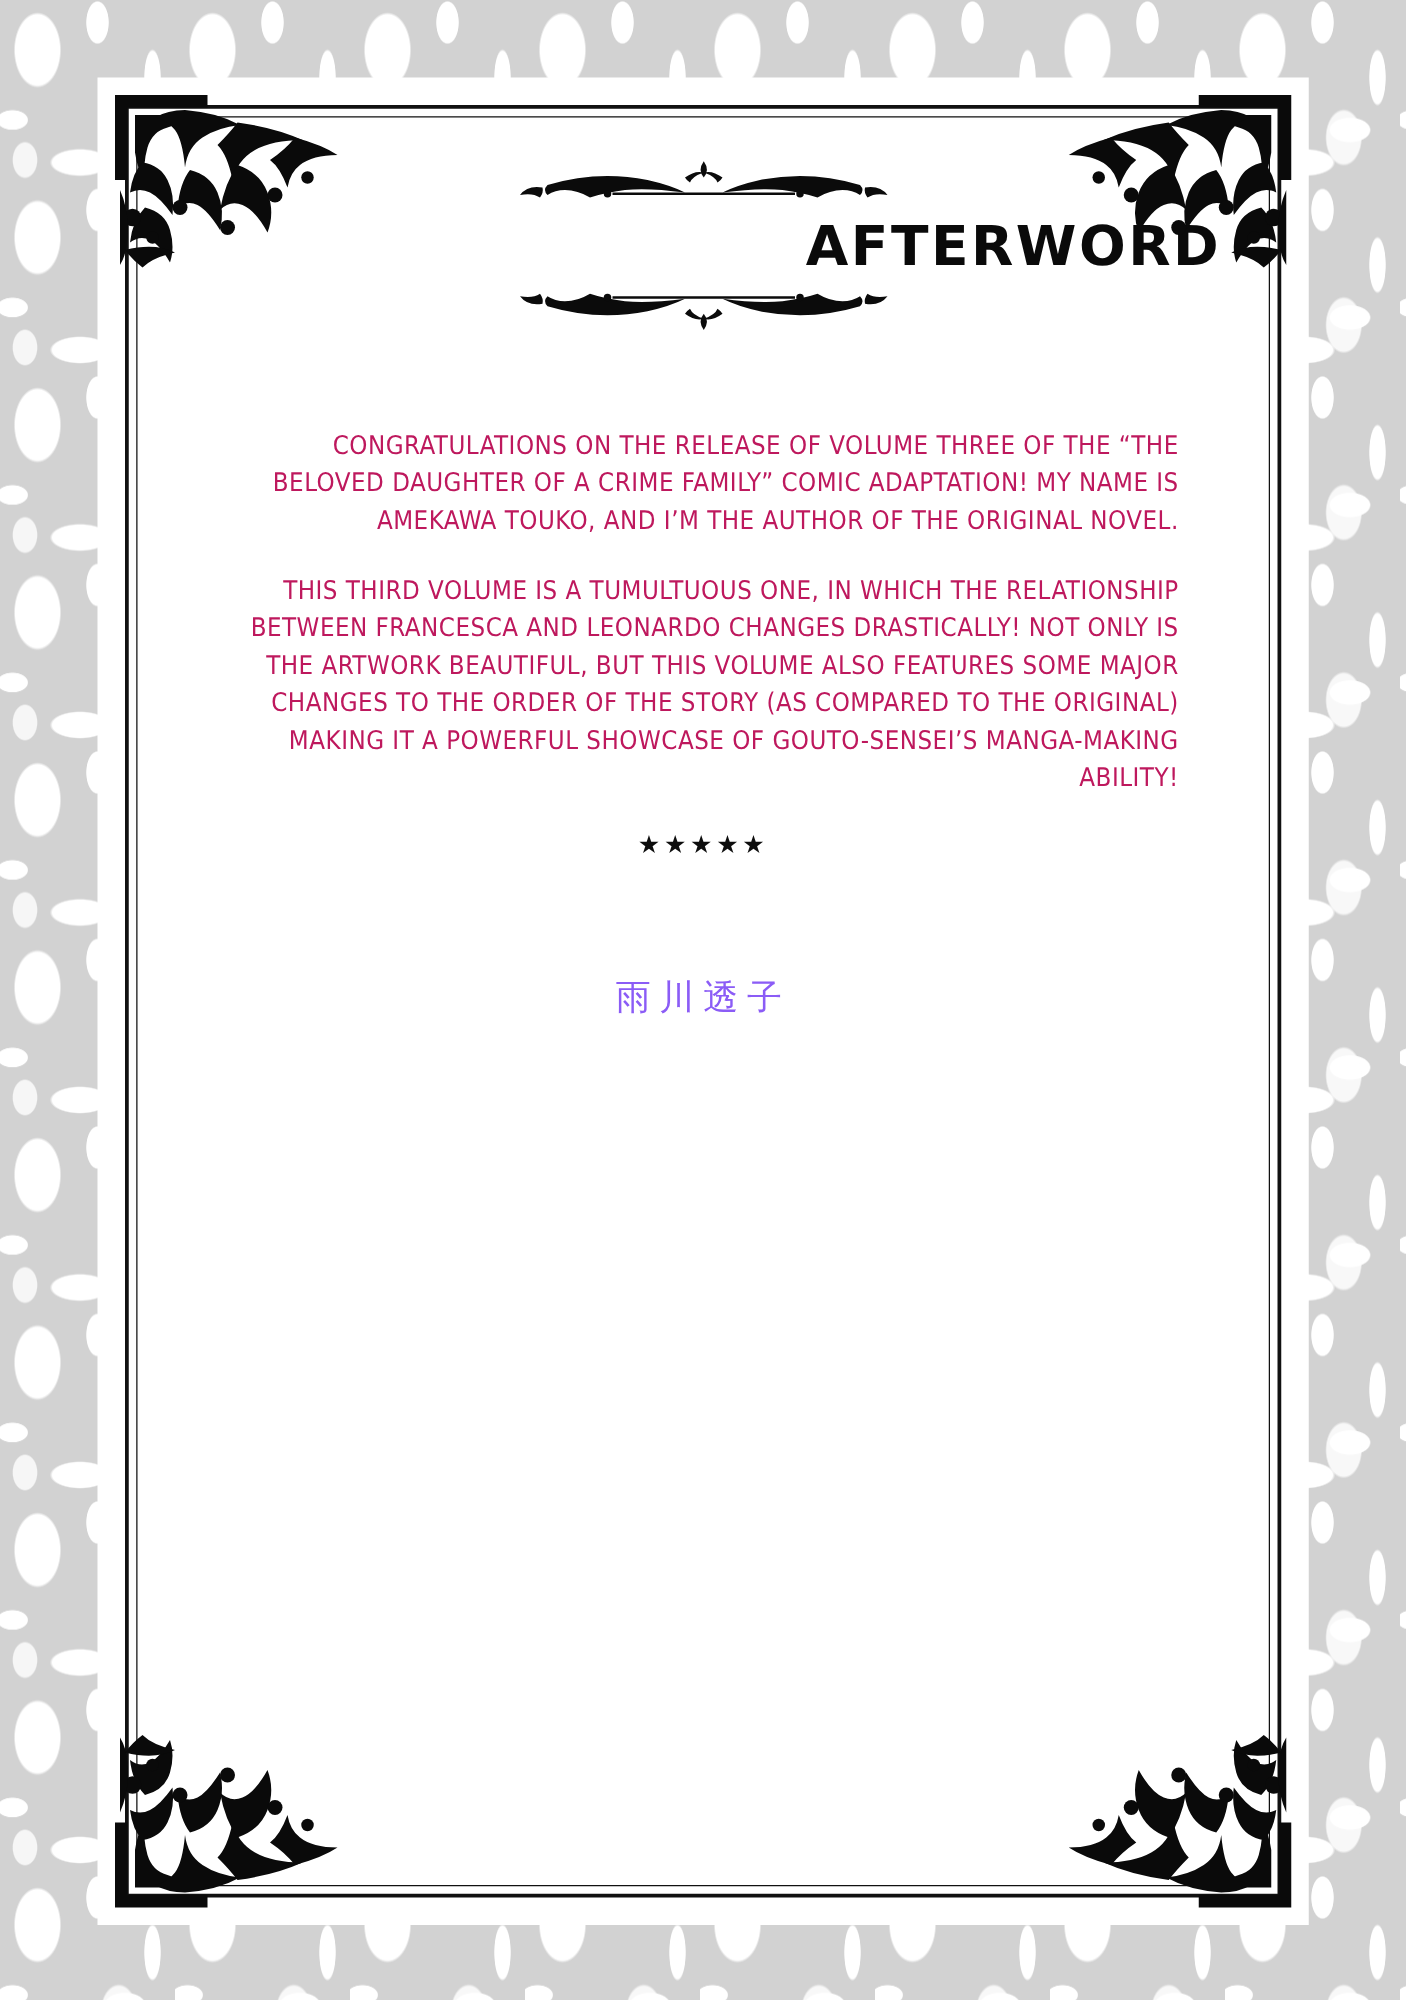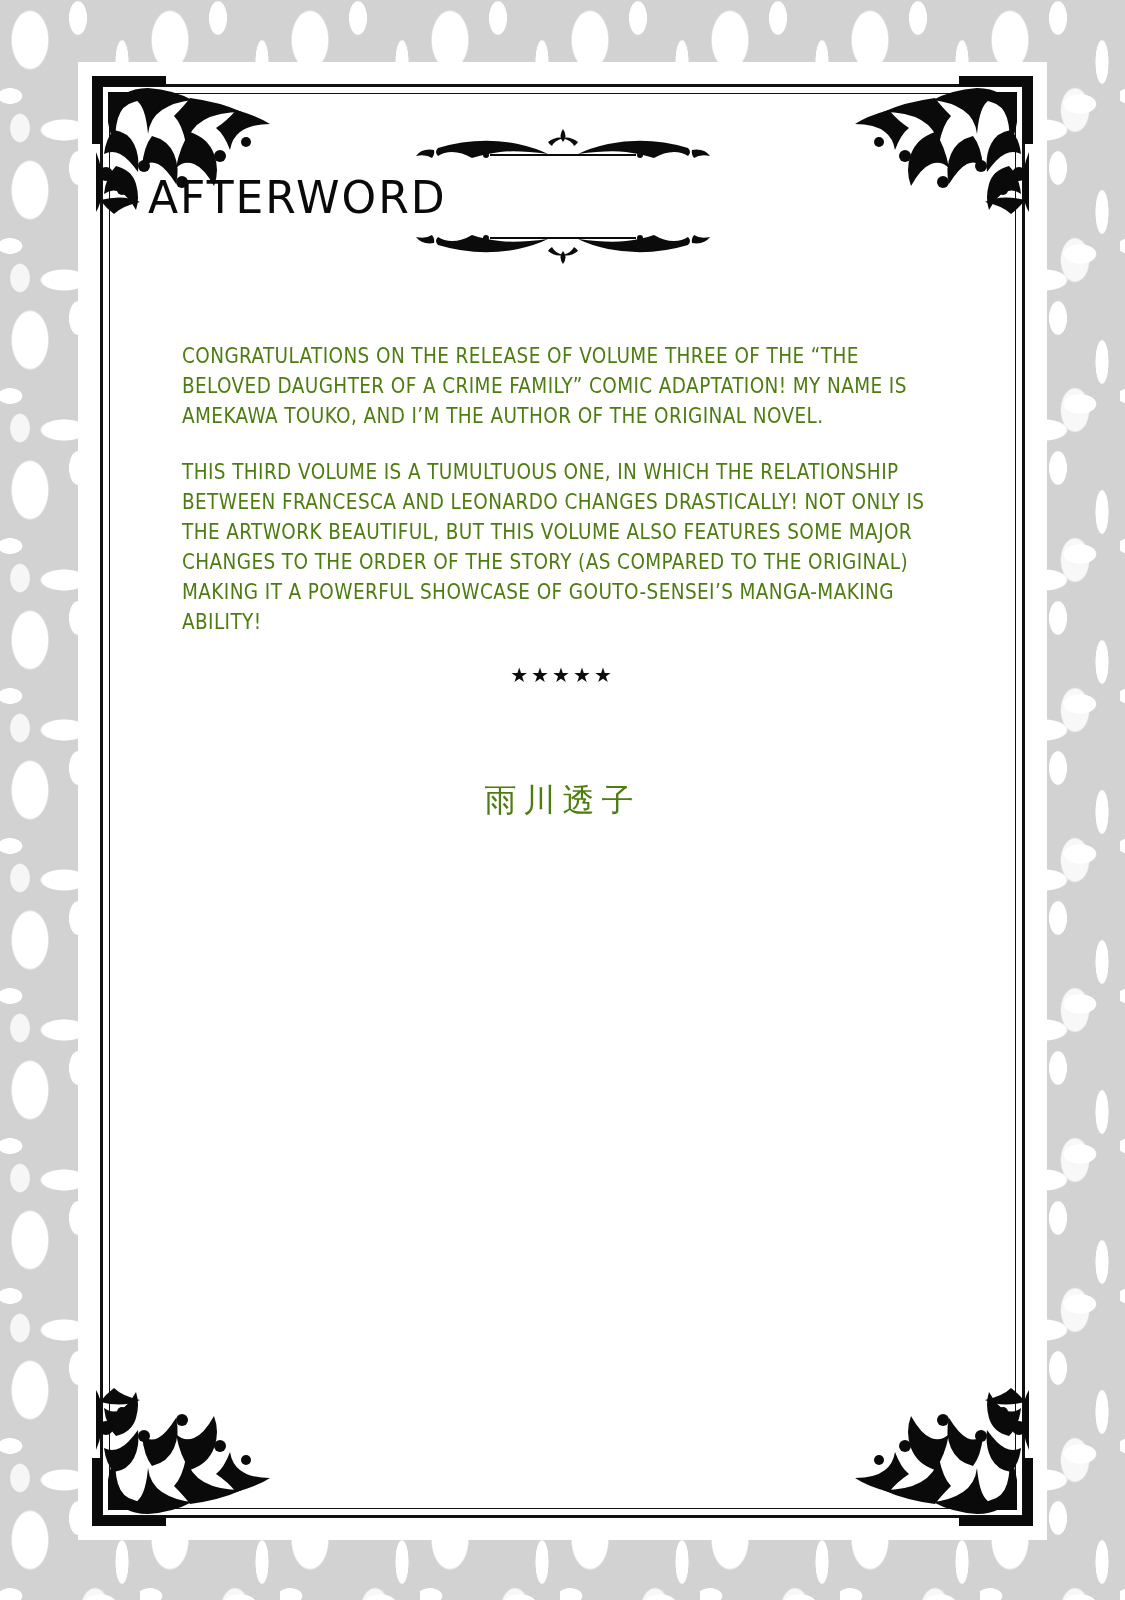--- a/index.html
+++ b/index.html
@@ -90,39 +90,39 @@
   .flourish {
     display: block;
     margin: 0 auto;
     width: 330px;
     height: 40px;
     color: #0b0b0b;
   }
   .flourish.bottom { transform: scaleY(-1); }
 
   .title {
-    text-align: left;
-    font-family: "DejaVu Sans", sans-serif;
-    font-weight: 400;
+    text-align: right;
+    font-family: "DejaVu Sans", sans-serif;
+    font-weight: 700;
     font-size: 44px;
     letter-spacing: 2px;
     color: #0a0a0a;
     margin: 6px 0 4px;
   }
 
   .body-text {
     margin-top: 74px;
     padding: 0 34px;
   }
   .para {
     font-family: "DejaVu Sans", sans-serif;
     font-size: 20.5px;
     line-height: 30px;
-    color: #4d7c0f;
-    text-align: left;
+    color: #be185d;
+    text-align: right;
     letter-spacing: .4px;
     margin: 0 0 26px 0;
     font-stretch: condensed;
   }
   .stars {
     text-align: center;
     font-size: 20px;
     letter-spacing: 3px;
     margin: 24px 0 28px;
     color: #0d0d0d;
@@ -134,23 +134,23 @@
   .sig-latin {
     font-family: "DejaVu Sans", sans-serif;
     font-weight: 700;
     font-size: 22px;
     letter-spacing: 1px;
     color: #0a0a0a;
   }
   .sig-jp {
     margin-top: 12px;
     font-family: "DejaVu Serif", serif;
-    font-size: 32px;
+    font-size: 28px;
     letter-spacing: 7px;
-    color: #4d7c0f;
+    color: #8b5cf6;
   }
 </style>
 </head>
 <body>
 
 <div class="page">
 
   <div class="paper">
 
     <div class="rule-outer"></div>

